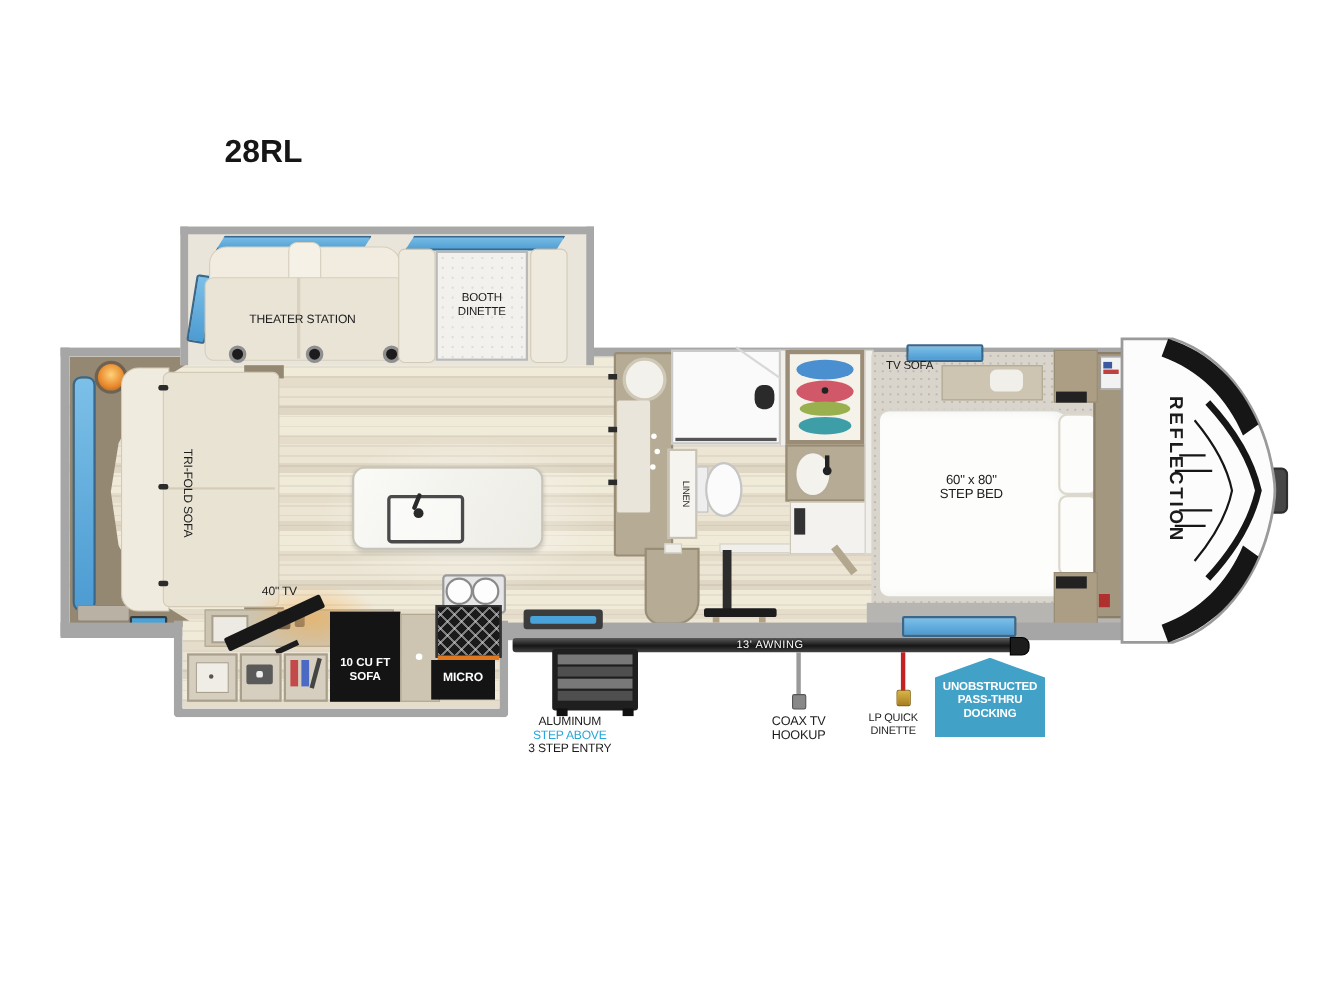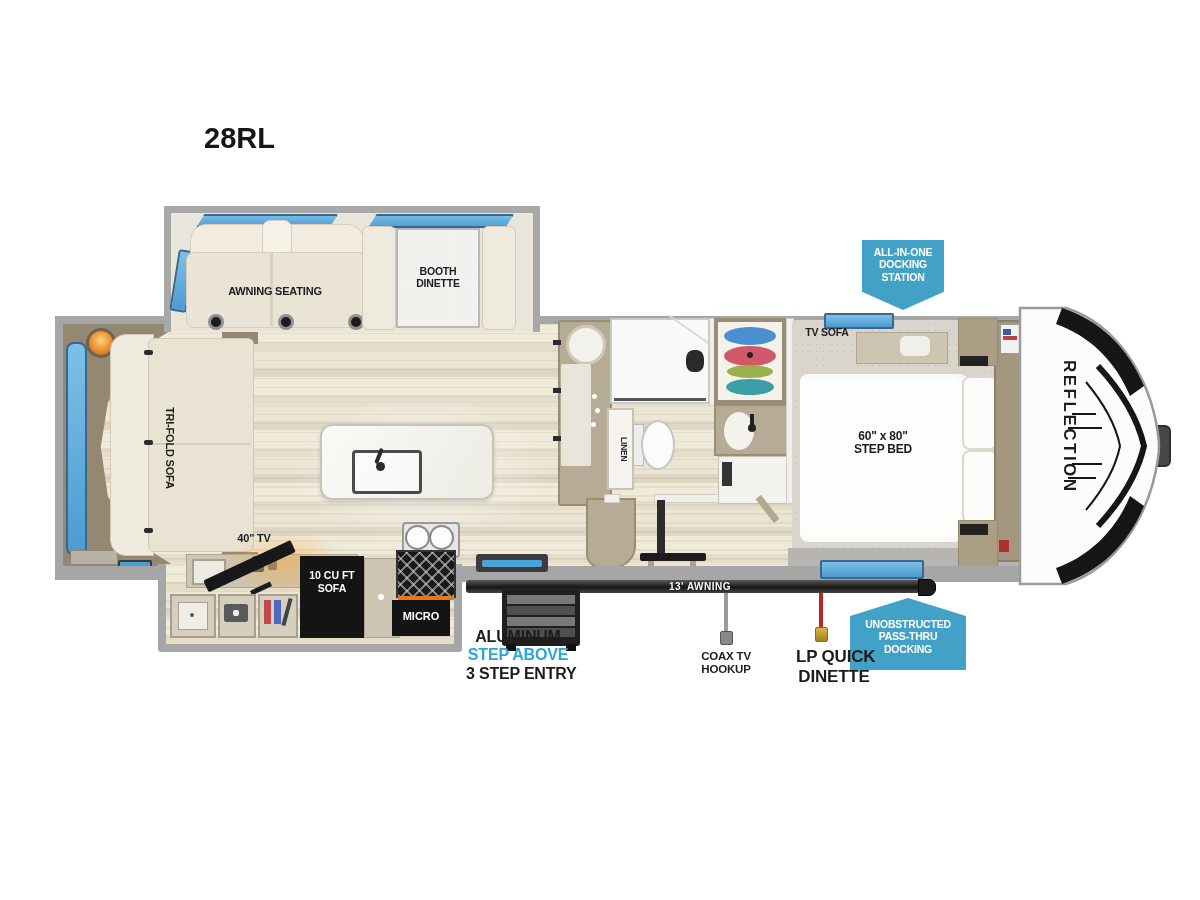--- a/index.html
+++ b/index.html
@@ -1,19 +1,19 @@
 <!DOCTYPE html>
 <html><head>
 <meta charset="utf-8">
 <style>
   html,body{margin:0;padding:0;background:#fff;}
   .plan{position:relative;width:1200px;height:900px;background:#ffffff;overflow:hidden;
         font-family:"Liberation Sans", sans-serif;}
   .abs{position:absolute;}
-  .lbl{position:absolute;font-weight:bold;color:#1c1c1c;text-align:center;line-height:1.12;
+  .lbl{position:absolute;font-weight:normal;color:#1c1c1c;text-align:center;line-height:1.12;
        letter-spacing:-0.2px;white-space:nowrap;}
   .win{position:absolute;background:linear-gradient(180deg,#7cc0e8,#4c9bd2);
        border:2px solid #39688c;border-radius:2px;}
   .blk{position:absolute;background:#141414;color:#fff;font-weight:bold;text-align:center;}
   .callout{position:absolute;background:#42a1c7;color:#fff;font-weight:bold;text-align:center;
        line-height:1.18;letter-spacing:-0.2px;}
   .wall{position:absolute;background:#a6a6a6;}
   .whitewall{position:absolute;background:#f1efe9;border:1px solid #d0cec6;}
   .floor{background:
     repeating-linear-gradient(to bottom, rgba(0,0,0,0.05) 0 1.5px, transparent 1.5px 9px),
@@ -137,21 +137,21 @@
   <div class="abs floor" style="left:158px;top:564px;width:304px;height:88px;border:8px solid #a6a6a6;border-top:0;box-sizing:border-box;border-radius:0 0 4px 4px;"></div>
   <div class="abs greige" style="left:186px;top:554px;width:170px;height:32px;"></div>
   <div class="abs" style="left:192px;top:559px;width:30px;height:22px;background:#eceae2;border:2px solid #a89f8d;"></div>
   <div class="abs" style="left:252px;top:556px;width:12px;height:16px;background:#4a4a4a;border-radius:2px;"></div>
   <div class="abs" style="left:268px;top:558px;width:9px;height:12px;background:#666;border-radius:2px;"></div>
   <div class="abs" style="left:225px;top:530px;width:120px;height:65px;background:radial-gradient(ellipse at center, rgba(245,170,70,0.55), rgba(245,170,70,0) 70%);"></div>
   <div class="abs" style="left:206px;top:580px;width:96px;height:13px;background:#181818;border-radius:2px;transform:rotate(-25deg);transform-origin:left center;"></div>
   <div class="abs" style="left:250px;top:586px;width:22px;height:5px;background:#1d1d1d;transform:rotate(-25deg);"></div>
   <div class="lbl" style="left:222px;top:532px;width:64px;font-size:11px;">40" TV</div>
   <div class="blk" style="left:300px;top:556px;width:64px;height:82px;font-size:10.5px;line-height:1.2;padding-top:0;">
-    <div style="margin-top:13px;">10 CU FT</div>
+    <div style="margin-top:40px;">10 CU FT</div>
     <div>SOFA</div>
   </div>
   <div class="abs greige" style="left:364px;top:558px;width:34px;height:78px;"></div>
   <div class="abs" style="left:378px;top:594px;width:6px;height:6px;background:#fff;border-radius:50%;"></div>
   <div class="abs" style="left:402px;top:522px;width:54px;height:32px;background:#e6e6e6;border:2px solid #9a9a9a;border-radius:4px;"></div>
   <div class="abs" style="left:405px;top:525px;width:25px;height:25px;background:#fdfdfd;border:2px solid #8a8a8a;border-radius:50%;box-sizing:border-box;"></div>
   <div class="abs" style="left:429px;top:525px;width:25px;height:25px;background:#fdfdfd;border:2px solid #8a8a8a;border-radius:50%;box-sizing:border-box;"></div>
   <div class="abs" style="left:396px;top:550px;width:60px;height:48px;background:#1a1a1a;border:2px solid #333;box-sizing:border-box;
        background-image:repeating-linear-gradient(45deg, rgba(210,210,210,0.55) 0 2px, transparent 2px 9px),
                         repeating-linear-gradient(-45deg, rgba(210,210,210,0.55) 0 2px, transparent 2px 9px);"></div>
@@ -181,63 +181,57 @@
   <div class="abs" style="left:507px;top:617px;width:68px;height:9px;background:#787878;"></div>
   <div class="abs" style="left:507px;top:628px;width:68px;height:9px;background:#4f4f4f;"></div>
   <div class="abs" style="left:506px;top:644px;width:10px;height:7px;background:#111;"></div>
   <div class="abs" style="left:566px;top:644px;width:10px;height:7px;background:#111;"></div>
 
   <div class="abs" style="left:724px;top:593px;width:4px;height:40px;background:#9a9a9a;"></div>
   <div class="abs" style="left:720px;top:631px;width:11px;height:12px;background:#888;border:1px solid #555;border-radius:2px;"></div>
   <div class="abs" style="left:819px;top:593px;width:4px;height:36px;background:#c22222;"></div>
   <div class="abs" style="left:815px;top:627px;width:11px;height:13px;background:linear-gradient(#d9b545,#a87f22);border:1px solid #8a6a1a;border-radius:2px;"></div>
 
-  <div class="callout" style="left:862px;top:240px;width:82px;height:70px;font-size:10.5px;
-       clip-path:polygon(0 0,100% 0,100% 74%,50% 100%,0 74%);">
-    <div style="margin-top:6px;">ALL-IN-ONE</div>
-    <div>DOCKING</div>
-    <div>STATION</div>
-  </div>
-
-  <div class="callout" style="left:850px;top:598px;width:116px;height:72px;font-size:10.5px;
+
+  <div class="callout" style="left:850px;top:598px;width:100px;height:72px;font-size:10.5px;
        clip-path:polygon(50% 0,100% 25%,100% 100%,0 100%,0 25%);">
     <div style="margin-top:20px;">UNOBSTRUCTED</div>
     <div>PASS-THRU</div>
     <div>DOCKING</div>
   </div>
 
-  <div class="lbl" style="left:466px;top:628px;width:104px;font-size:16px;line-height:1.15;">
+  <div class="lbl" style="left:466px;top:650px;width:104px;font-size:11px;line-height:1.15;">
     <div>ALUMINUM</div>
     <div style="color:#2aa7d9;">STEP ABOVE</div>
     <div>3 STEP ENTRY</div>
   </div>
 
   <div class="lbl" style="left:688px;top:650px;width:76px;font-size:11.5px;line-height:1.15;">
     <div>COAX TV</div>
     <div>HOOKUP</div>
   </div>
 
-  <div class="lbl" style="left:796px;top:647px;width:76px;font-size:17px;line-height:1.15;">
+  <div class="lbl" style="left:774px;top:647px;width:76px;font-size:10px;line-height:1.15;">
     <div>LP QUICK</div>
     <div>DINETTE</div>
   </div>
 
   <div class="abs" style="left:164px;top:206px;width:376px;height:126px;background:#e9e5da;
        border:7px solid #a8a8a8;border-bottom:0;box-sizing:border-box;"></div>
   <div class="win" style="left:196px;top:214px;width:142px;height:14px;clip-path:polygon(6% 0,100% 0,94% 100%,0 100%);border:0;
        box-shadow:inset 0 0 0 2px #39688c;"></div>
   <div class="win" style="left:368px;top:214px;width:146px;height:14px;clip-path:polygon(6% 0,100% 0,94% 100%,0 100%);border:0;
        box-shadow:inset 0 0 0 2px #39688c;"></div>
   <div class="win" style="left:174px;top:250px;width:13px;height:58px;transform:rotate(9deg);border-radius:3px;"></div>
 
   <div class="abs" style="left:190px;top:224px;width:172px;height:36px;background:#f1ecdf;border:1px solid #d5cebc;border-radius:16px 16px 4px 4px;"></div>
   <div class="abs" style="left:262px;top:220px;width:28px;height:42px;background:#f5f1e6;border:1px solid #d5cebc;border-radius:8px;"></div>
   <div class="abs" style="left:186px;top:252px;width:180px;height:74px;background:#eae4d6;border:1px solid #d5cebc;border-radius:8px;"></div>
   <div class="abs" style="left:270px;top:252px;width:3px;height:74px;background:#d8d1bf;"></div>
-  <div class="lbl" style="left:200px;top:285px;width:150px;font-size:11px;">AWNING SEATING</div>
+  <div class="lbl" style="left:200px;top:285px;width:150px;font-size:11px;">THEATER STATION</div>
   <div class="abs" style="left:208px;top:314px;width:16px;height:16px;background:#1c1c1c;border:3px solid #8f8f8f;border-radius:50%;box-sizing:border-box;"></div>
   <div class="abs" style="left:278px;top:314px;width:16px;height:16px;background:#1c1c1c;border:3px solid #8f8f8f;border-radius:50%;box-sizing:border-box;"></div>
   <div class="abs" style="left:348px;top:314px;width:16px;height:16px;background:#1c1c1c;border:3px solid #8f8f8f;border-radius:50%;box-sizing:border-box;"></div>
 
   <div class="abs cream" style="left:362px;top:226px;width:32px;height:102px;border-radius:6px;background:#efeade;"></div>
   <div class="abs cream" style="left:482px;top:226px;width:32px;height:102px;border-radius:6px;background:#efeade;"></div>
   <div class="abs" style="left:396px;top:228px;width:84px;height:100px;background:#f2f1ed;border:2px solid #b9b9b9;box-sizing:border-box;
        background-image:radial-gradient(#dcdcd6 0.8px, transparent 1px);background-size:9px 9px;"></div>
   <div class="lbl" style="left:398px;top:266px;width:80px;font-size:10.5px;">
     <div>BOOTH</div>

